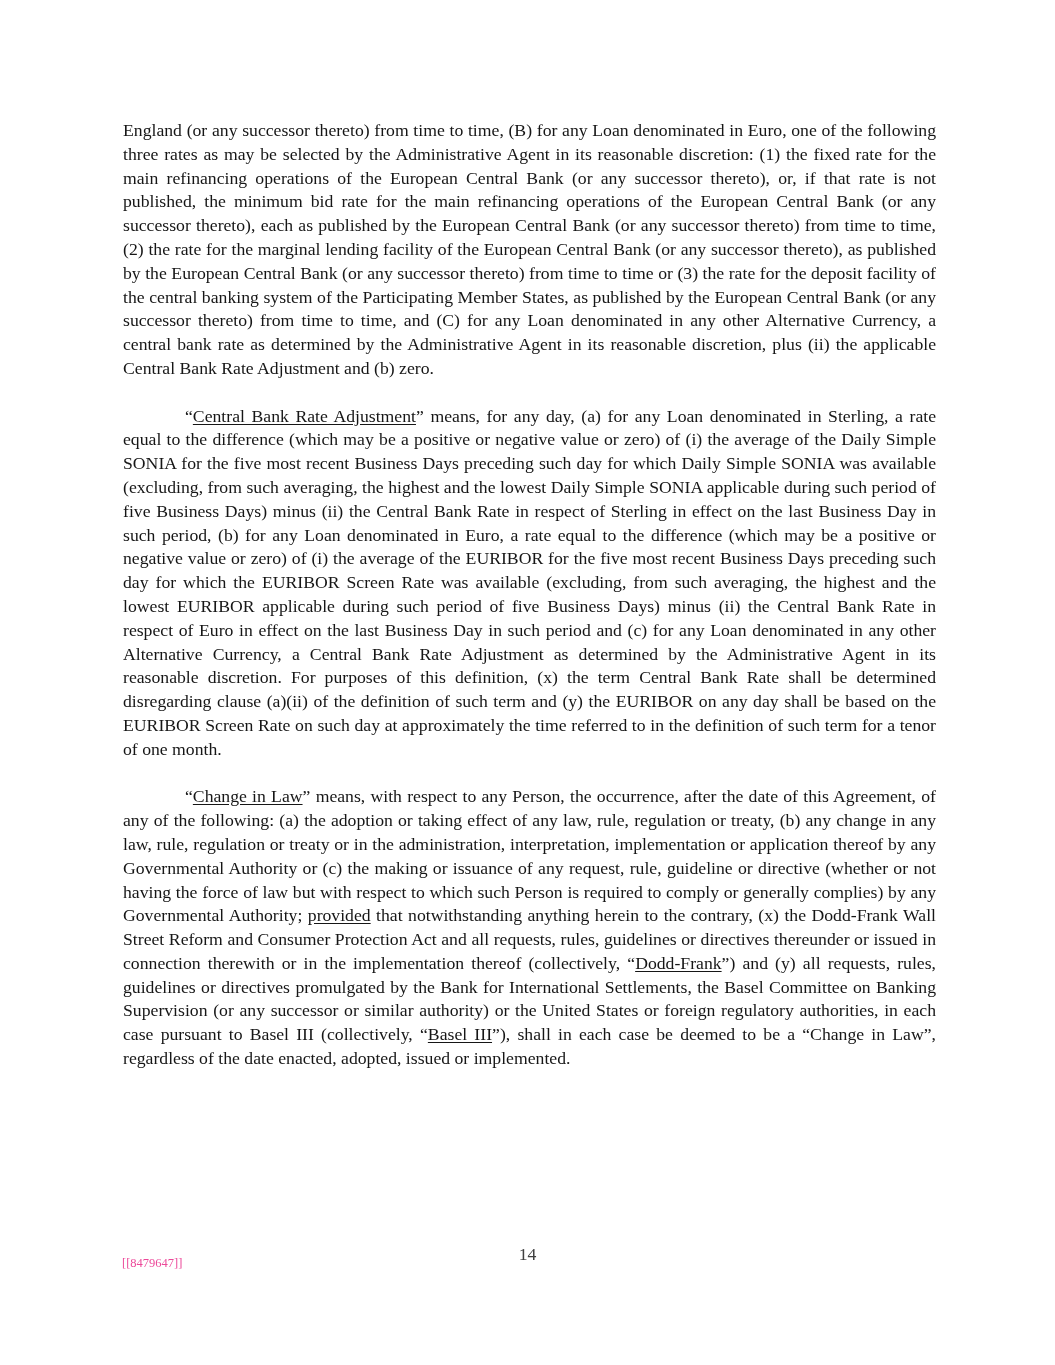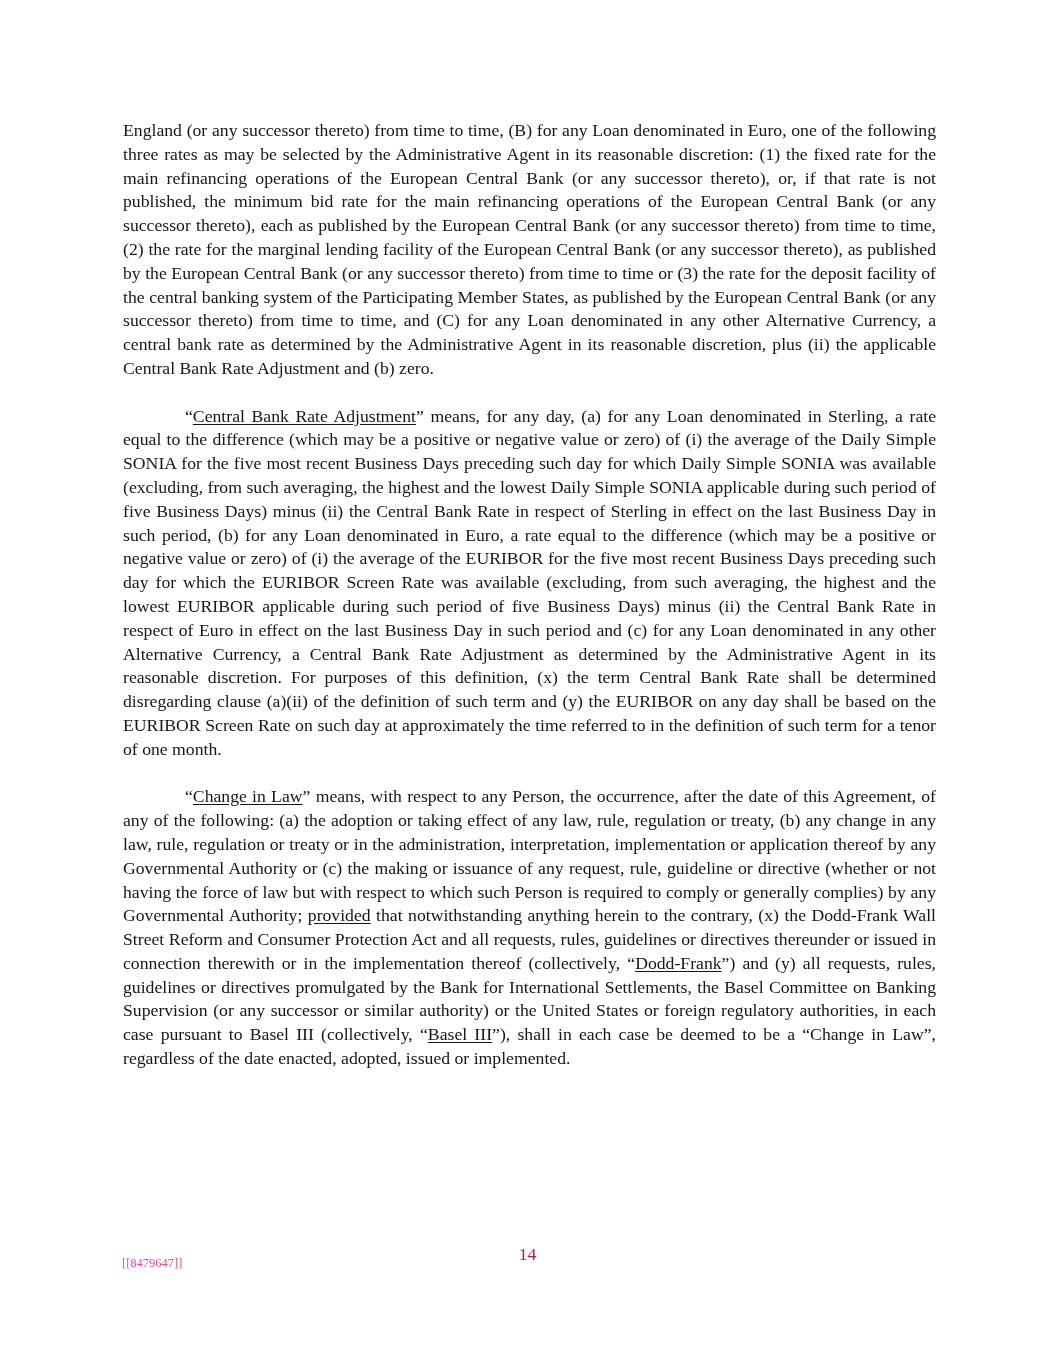--- a/index.html
+++ b/index.html
@@ -38,21 +38,21 @@
     margin-top: 40px;
   }
   .page-number {
     position: absolute;
     left: 0;
     right: 0;
     top: 1243px;
     text-align: center;
     font-size: 17.7px;
     line-height: 23.8px;
-    color: #be185d;
+    color: #404040;
   }
   .doc-id {
     position: absolute;
     left: 122px;
     top: 1256px;
     font-size: 12.5px;
     line-height: 15px;
     color: #ec4899;
   }
 </style>

